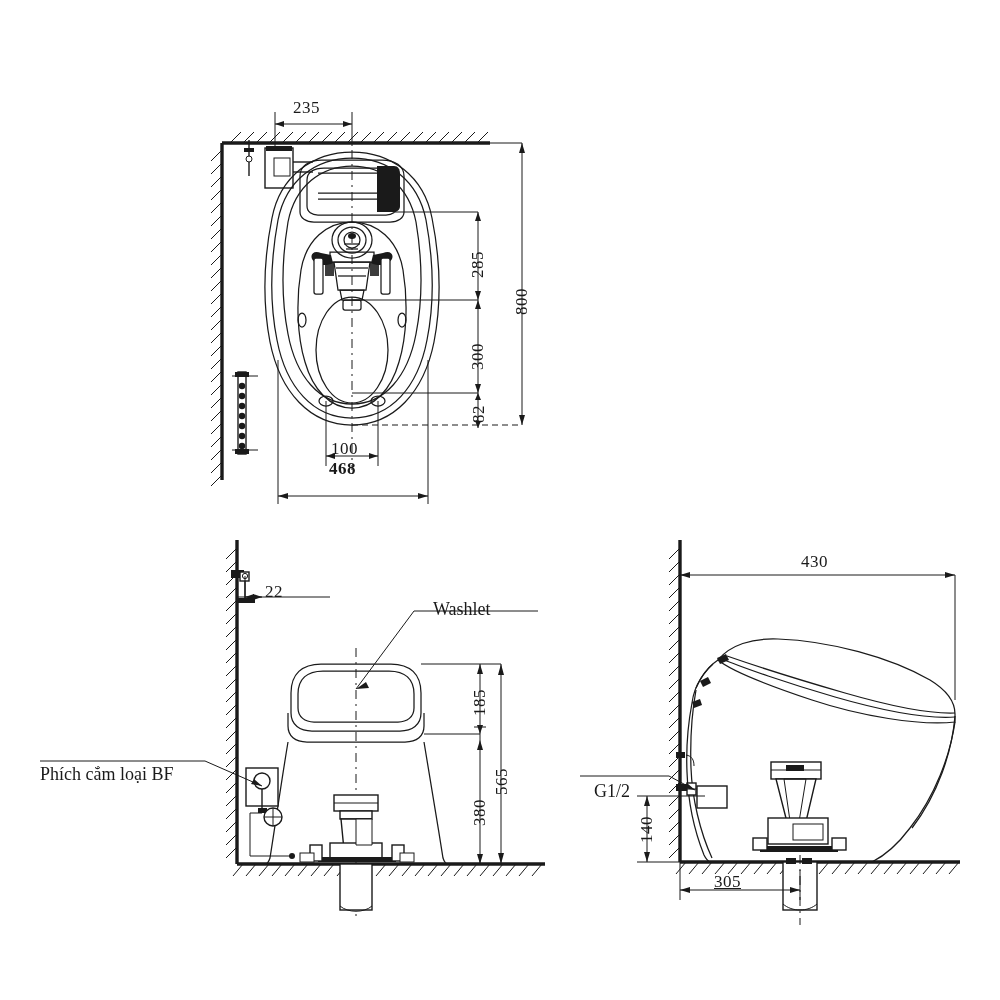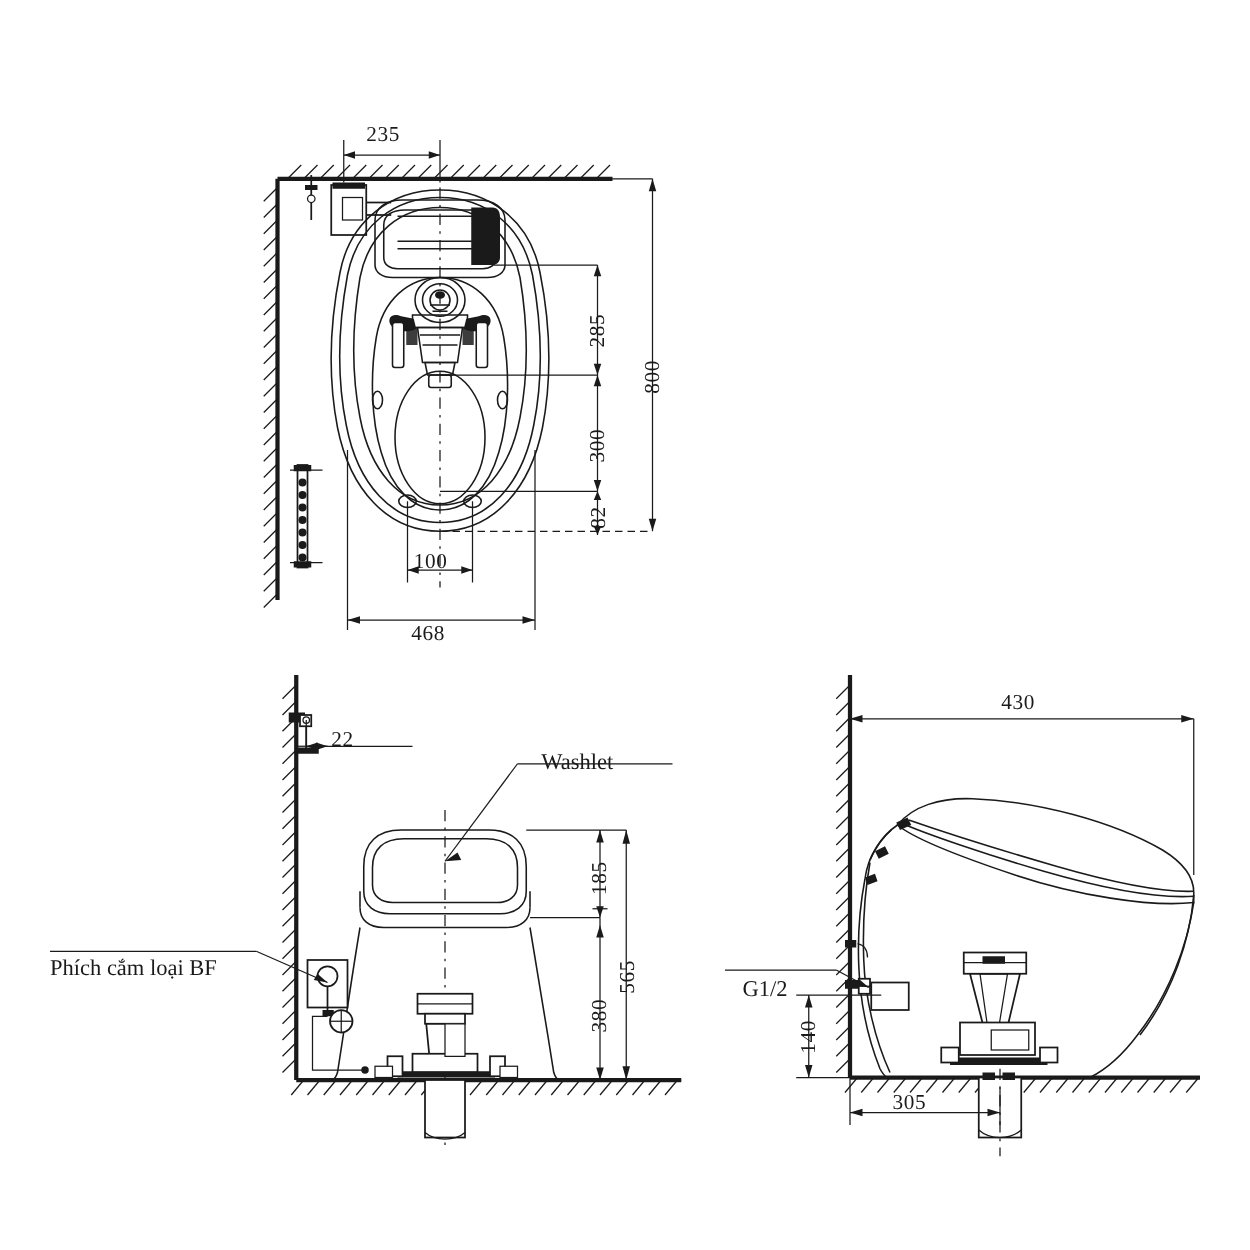--- a/index.html
+++ b/index.html
@@ -623,35 +623,35 @@
 <div class="lbl dim dim-v" style="left:469px;top:278px;">285</div>
 
 <div class="lbl dim dim-v" style="left:469px;top:370px;">300</div>
 
 <div class="lbl dim dim-v" style="left:470px;top:423px;">82</div>
 
 <div class="lbl dim dim-v" style="left:513px;top:315px;">800</div>
 
 <div class="lbl dim" style="left:331px;top:440px;">100</div>
 
-<div class="lbl dim" style="left:329px;top:498px;">468</div>
+<div class="lbl dim" style="left:329px;top:460px;font-weight:bold;">468</div>
 
 <div class="lbl dim" style="left:265px;top:583px;">22</div>
 
 <div class="lbl note-big" style="left:433px;top:578px;">Washlet</div>
 
 <div class="lbl note-big" style="left:40px;top:743px;">Phích cắm loại BF</div>
 
 <div class="lbl dim dim-v" style="left:471px;top:716px;">185</div>
 
 <div class="lbl dim dim-v" style="left:471px;top:826px;">380</div>
 
 <div class="lbl dim dim-v" style="left:493px;top:795px;">565</div>
 
 <div class="lbl dim" style="left:801px;top:553px;">430</div>
 
 <div class="lbl note-big" style="left:594px;top:760px;">G1/2</div>
 
 <div class="lbl dim dim-v" style="left:638px;top:843px;">140</div>
 
-<div class="lbl dim" style="left:714px;top:873px;">305</div>
+<div class="lbl dim" style="left:714px;top:873px;text-decoration:underline;">305</div>
 
 </div>
 
 </body></html>

